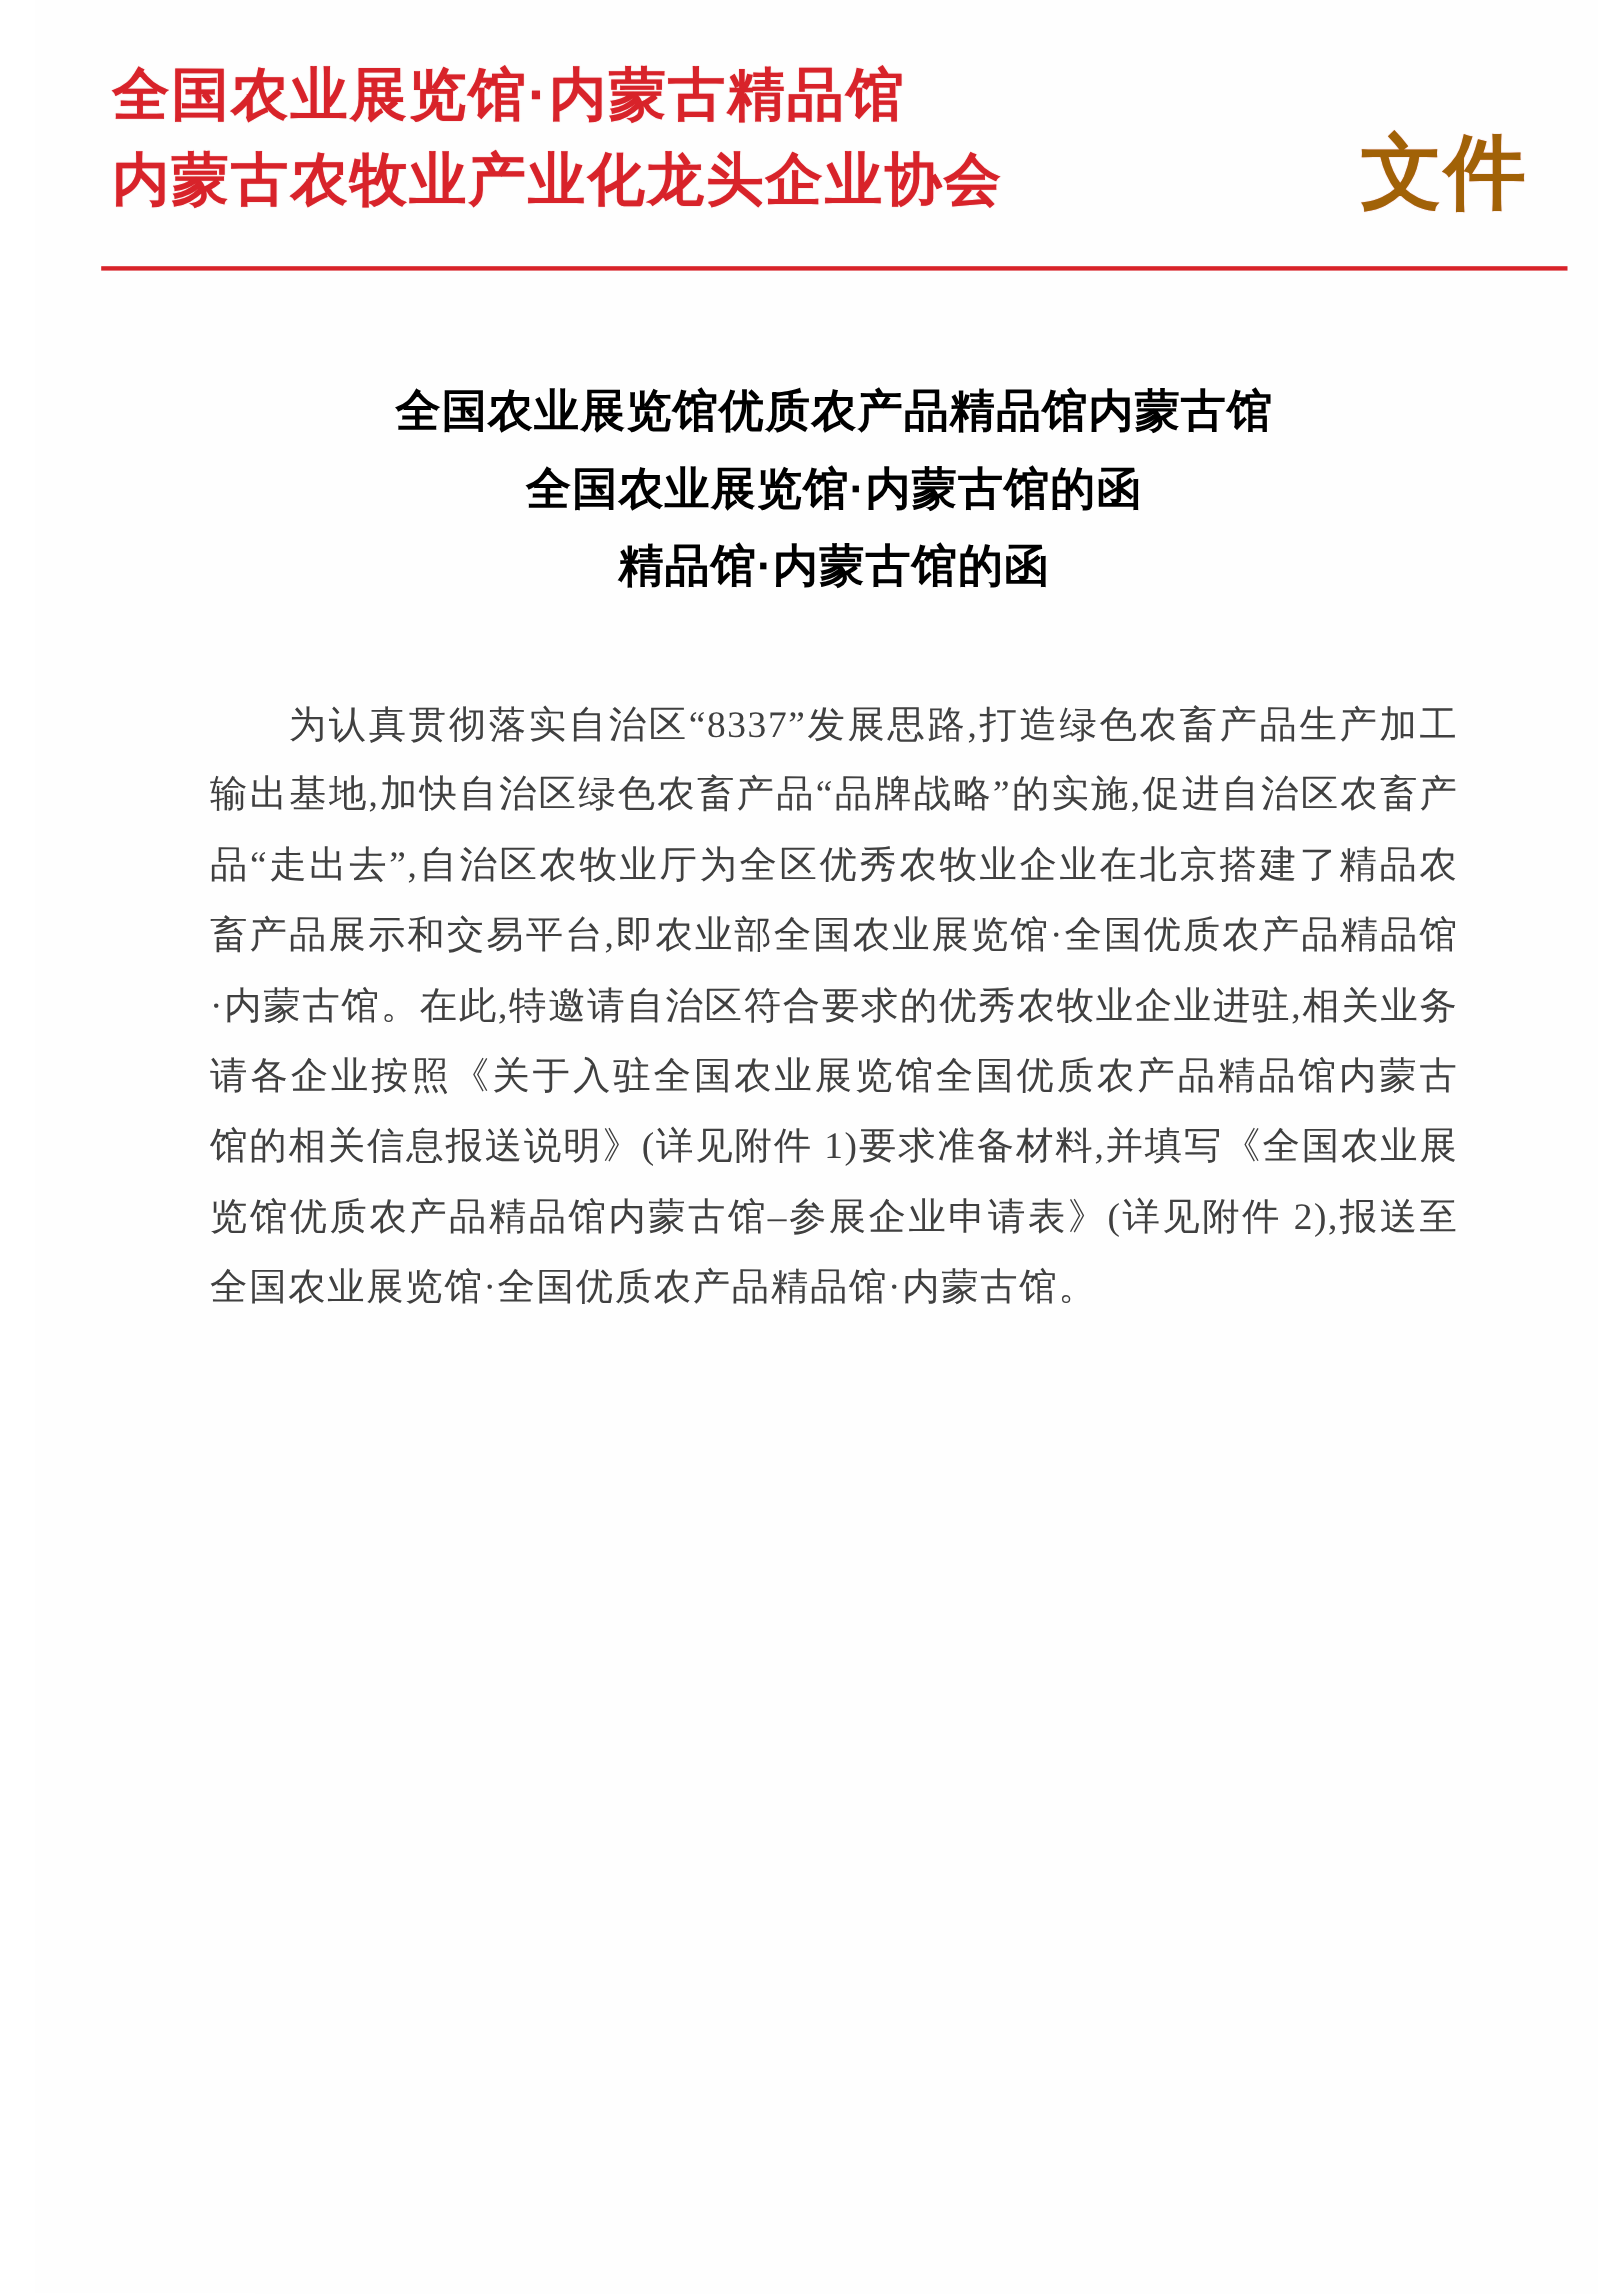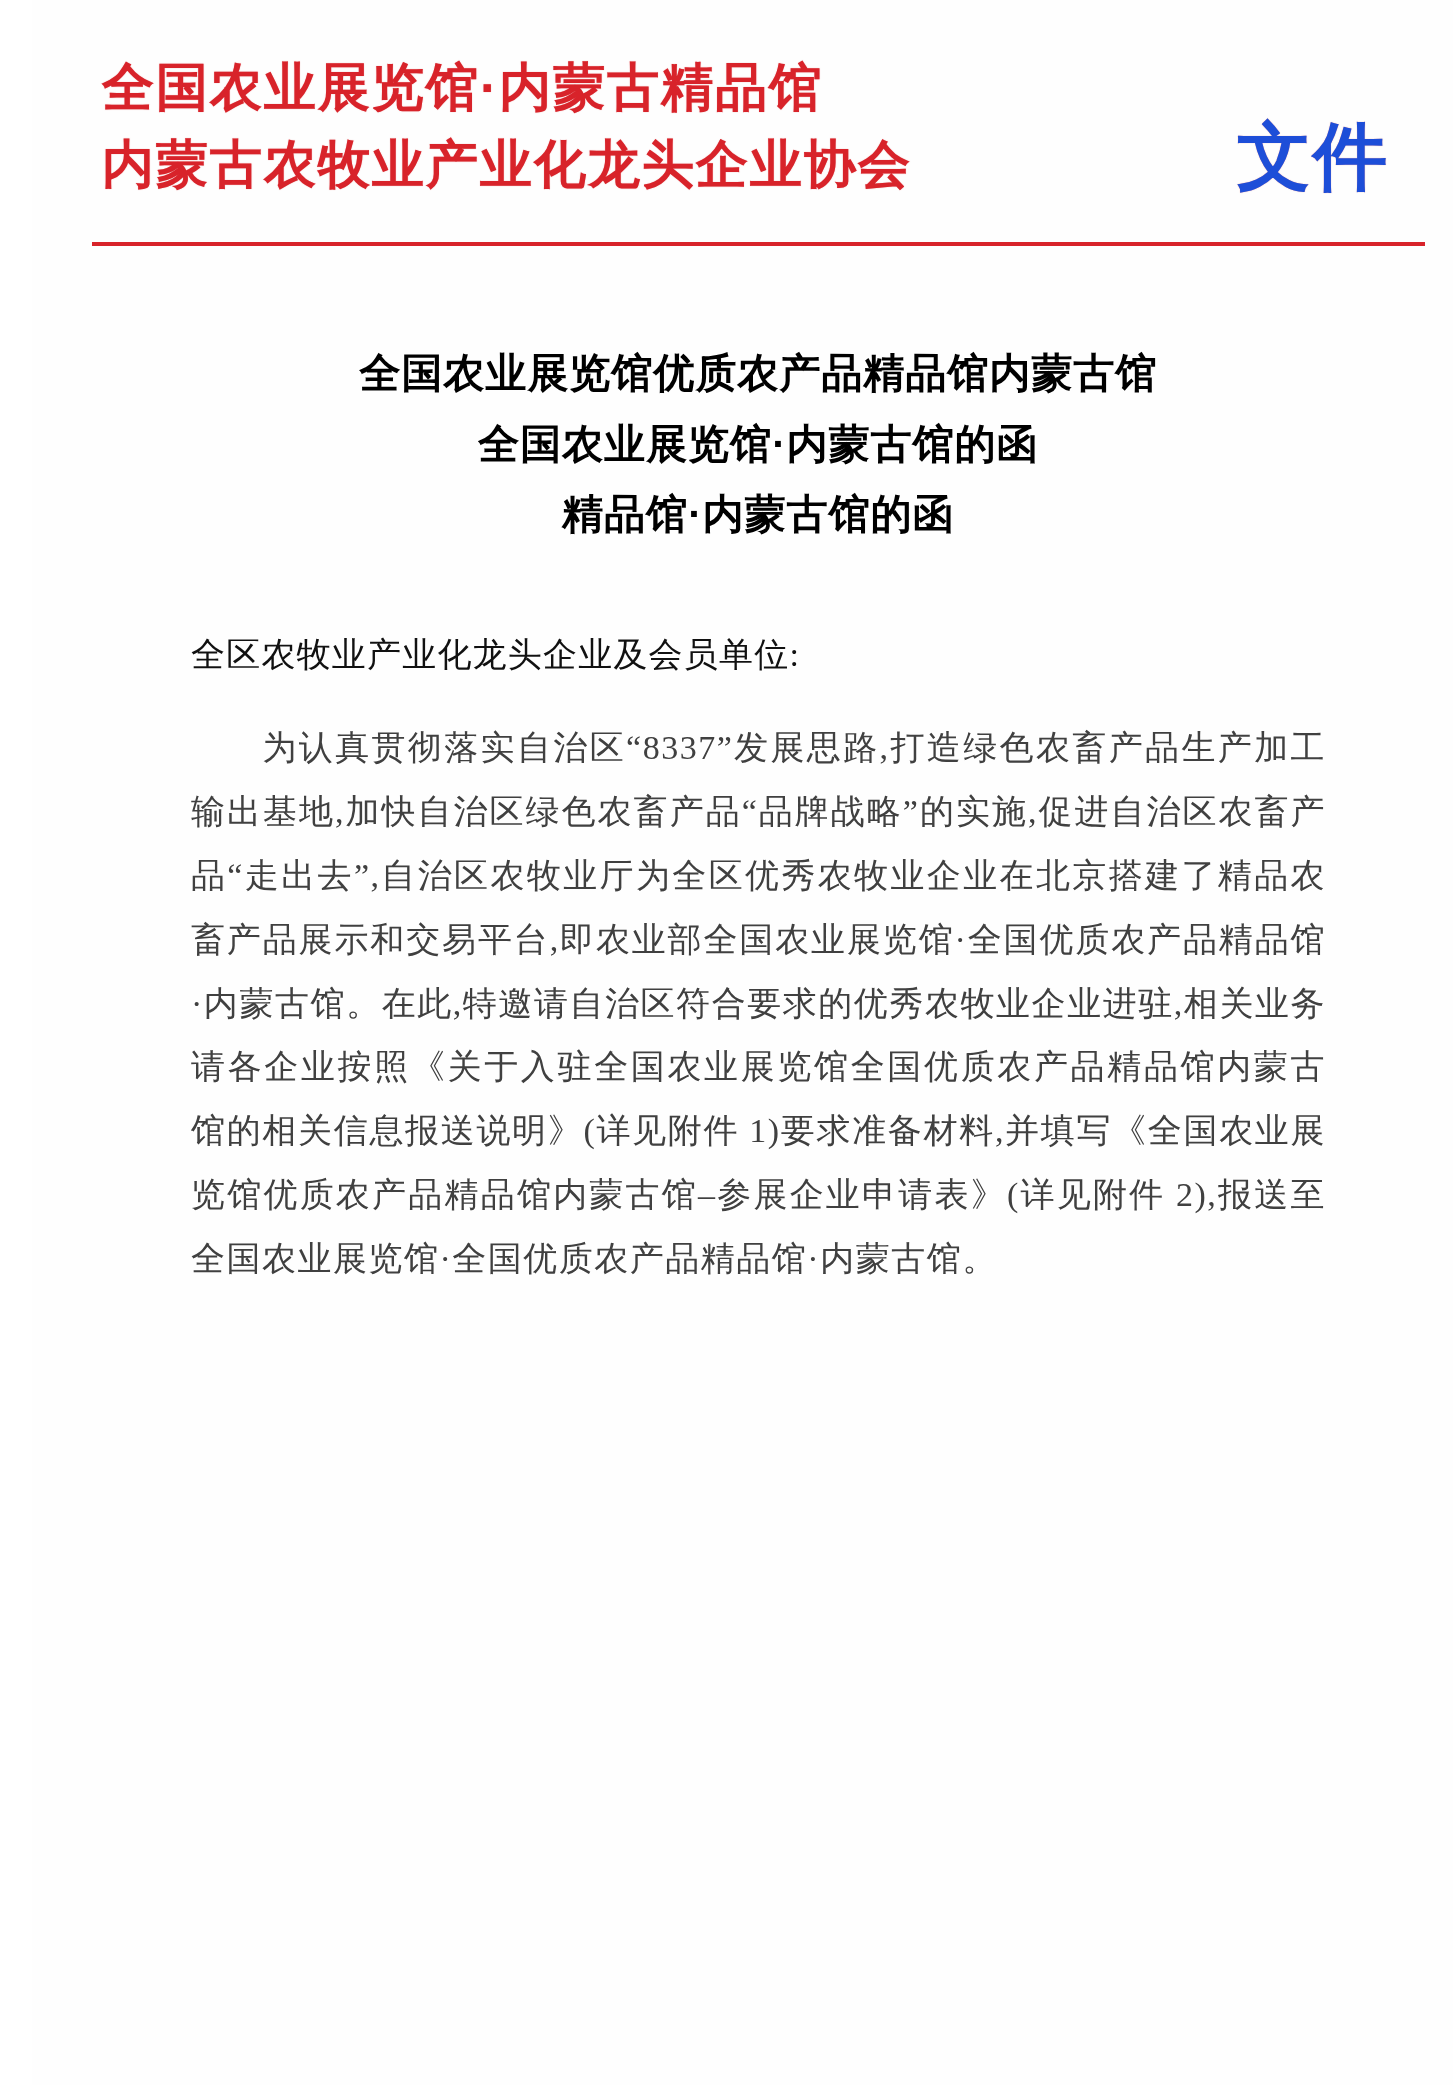--- a/index.html
+++ b/index.html
@@ -44,21 +44,21 @@
     color: #d8232a;
     font-family: "Liberation Sans", "DejaVu Sans", sans-serif;
     font-weight: bold;
     font-size: 52px;
     letter-spacing: 2px;
     line-height: 1.05;
     white-space: nowrap;
     text-shadow: 0 0 1px rgba(216,35,42,0.5);
   }
   .lh-wenjian {
-    color: #1d4ed8;
+    color: #a16207;
     font-family: "Liberation Sans", "DejaVu Sans", sans-serif;
     font-weight: bold;
     font-size: 74px;
     letter-spacing: 2px;
     margin-top: 56px;
     margin-right: 26px;
     white-space: nowrap;
     text-shadow: 0 0 1px rgba(216,35,42,0.5);
   }
   .lh-rule {
@@ -123,17 +123,16 @@
 
   <div class="lh-rule"></div>
 
   <div class="doc-title">
     <span class="tl">全国农业展览馆优质农产品精品馆内蒙古馆</span>
     <span class="tl">全国农业展览馆·内蒙古馆的函</span>
     <span class="tl">精品馆·内蒙古馆的函</span>
   </div>
 
   <div class="body-wrap">
-    <div class="salutation">全区农牧业产业化龙头企业及会员单位:</div>
     <p class="para">为认真贯彻落实自治区“8337”发展思路,打造绿色农畜产品生产加工输出基地,加快自治区绿色农畜产品“品牌战略”的实施,促进自治区农畜产品“走出去”,自治区农牧业厅为全区优秀农牧业企业在北京搭建了精品农畜产品展示和交易平台,即农业部全国农业展览馆·全国优质农产品精品馆·内蒙古馆。在此,特邀请自治区符合要求的优秀农牧业企业进驻,相关业务请各企业按照《关于入驻全国农业展览馆全国优质农产品精品馆内蒙古馆的相关信息报送说明》(详见附件 1)要求准备材料,并填写《全国农业展览馆优质农产品精品馆内蒙古馆–参展企业申请表》(详见附件 2),报送至全国农业展览馆·全国优质农产品精品馆·内蒙古馆。</p>
   </div>
 
 </div>
 
 </body></html>

